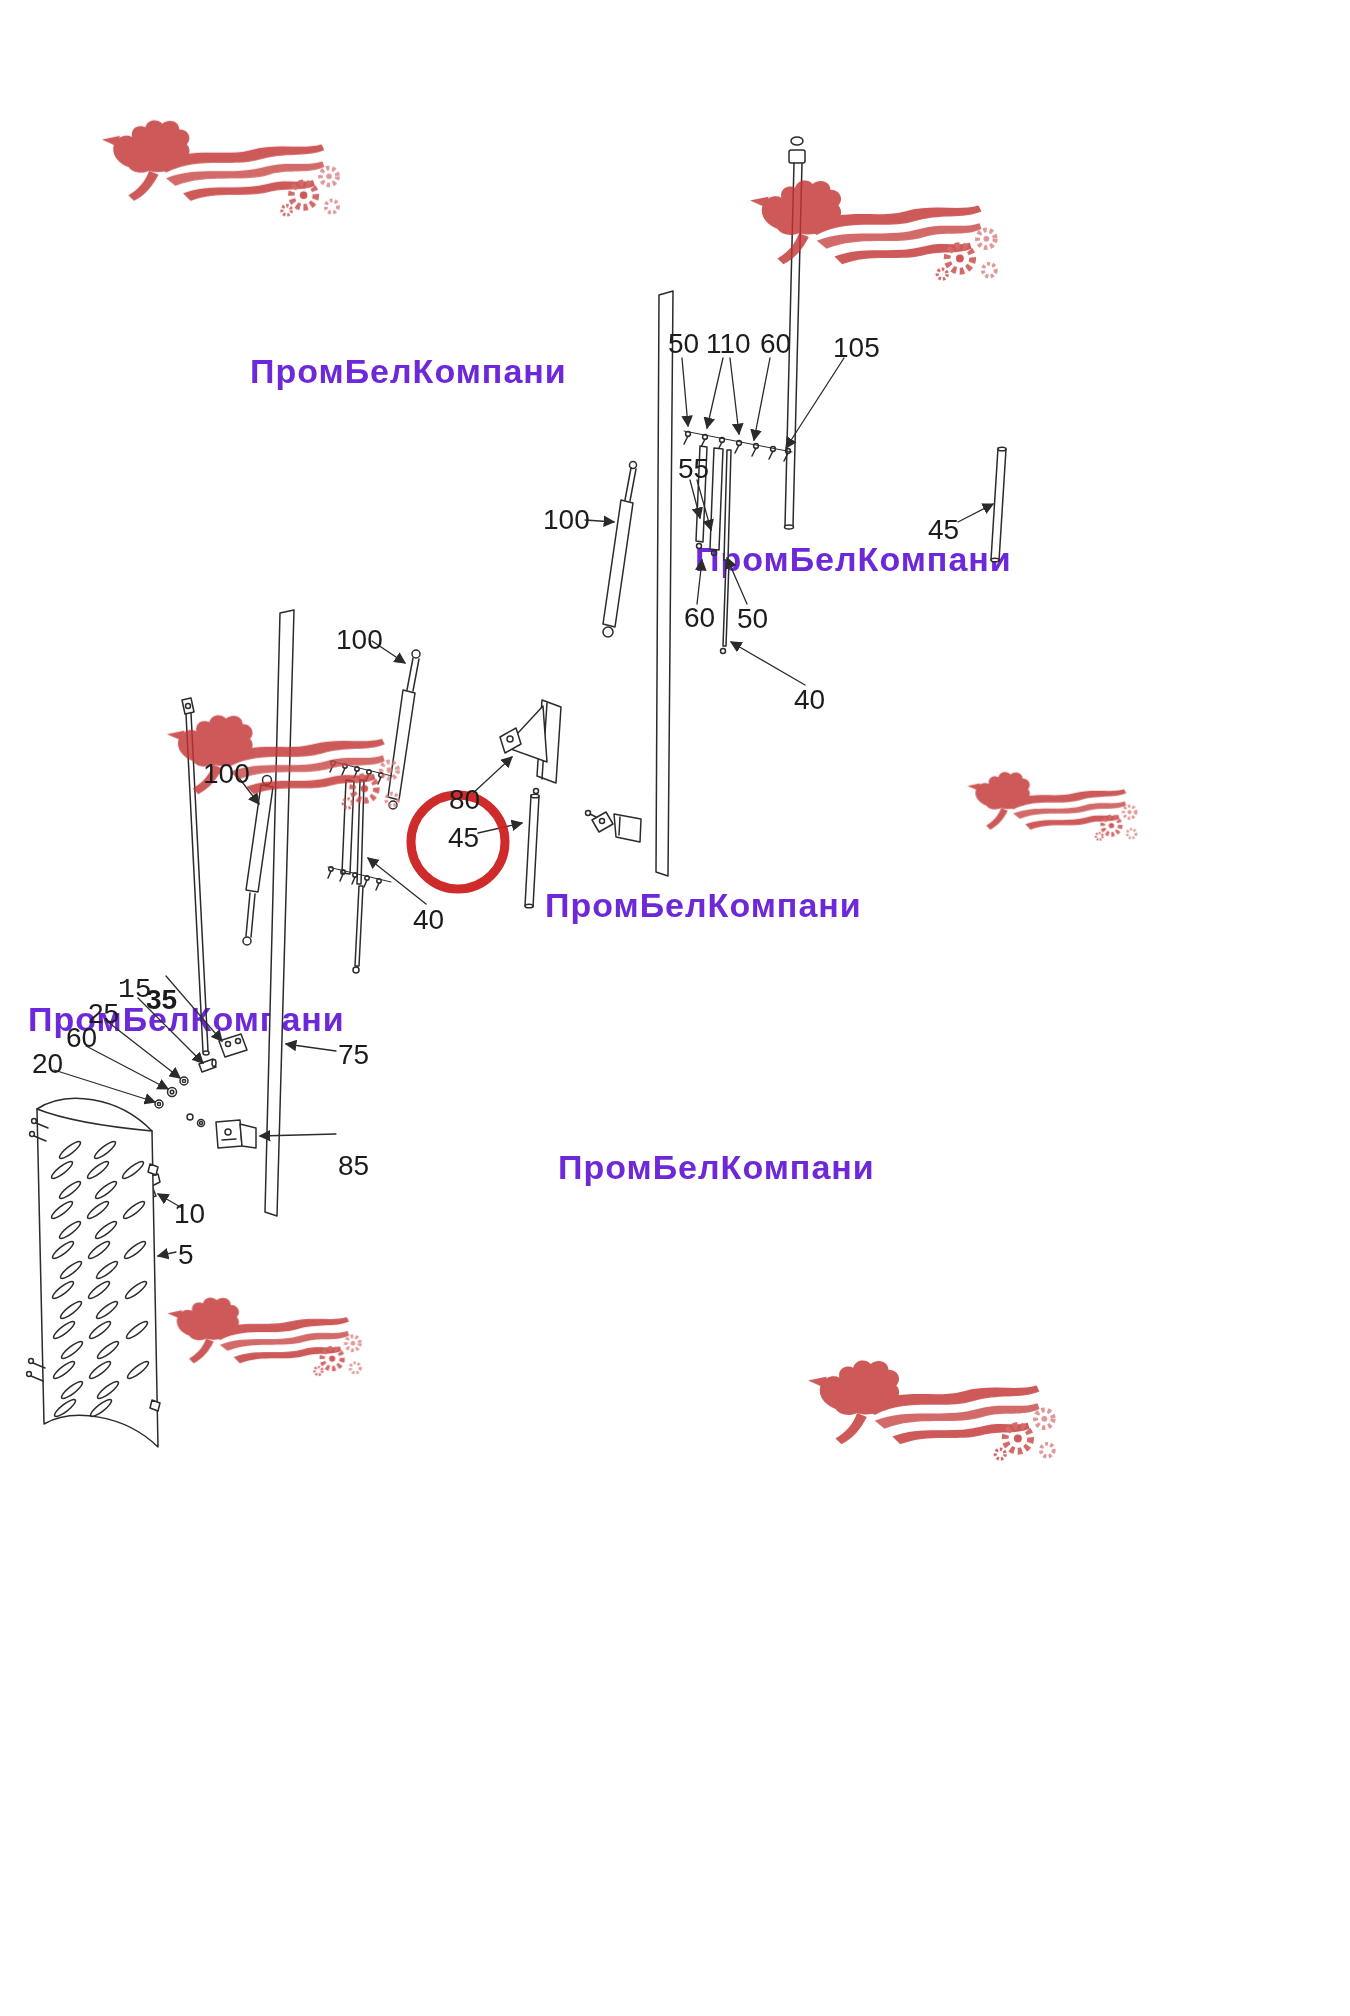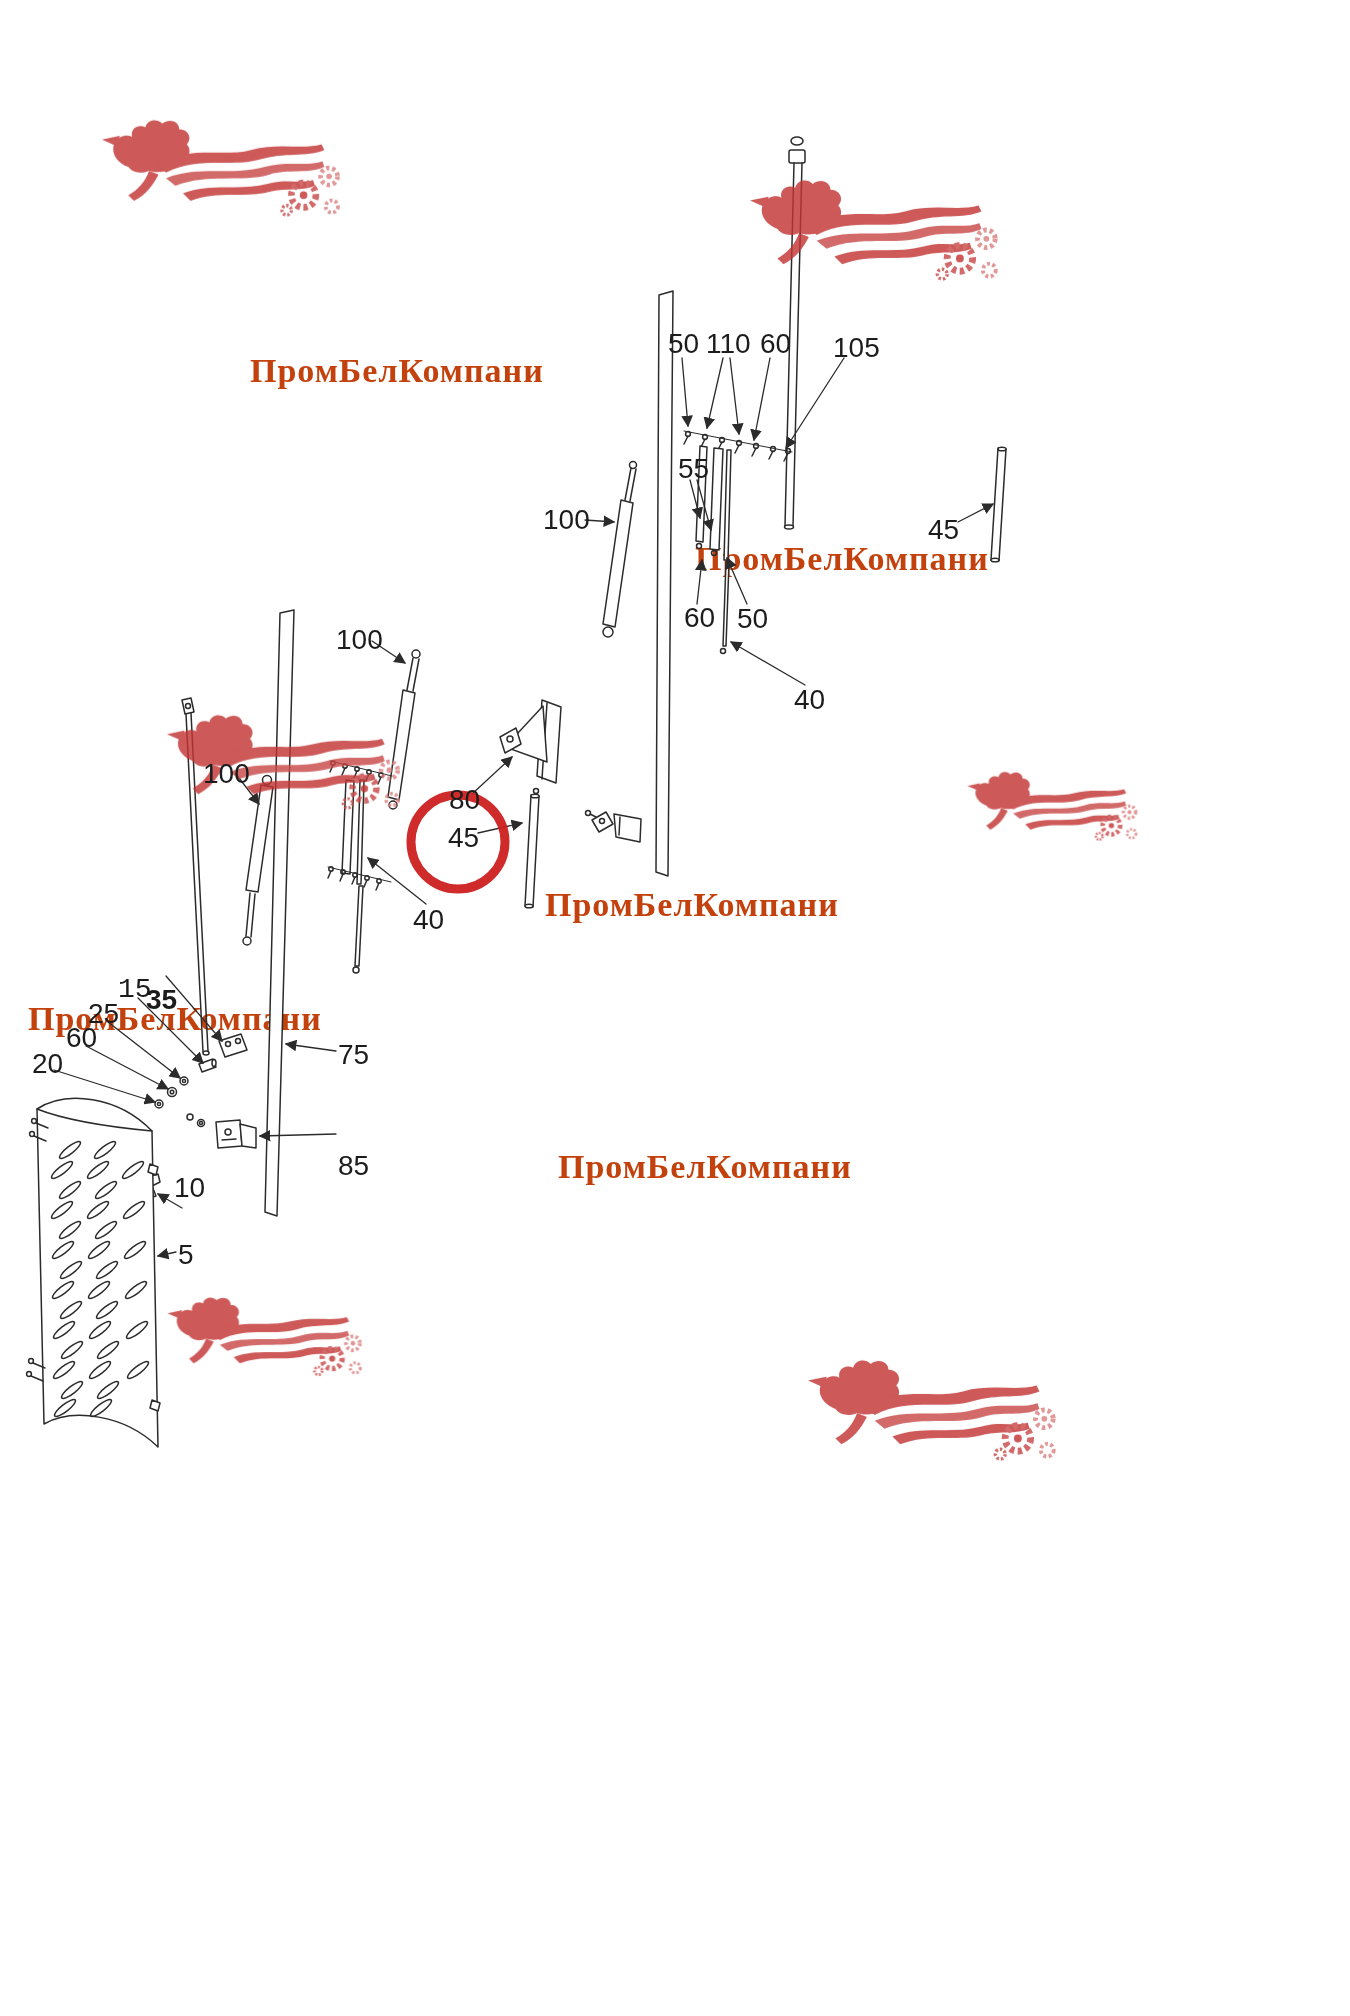--- a/index.html
+++ b/index.html
@@ -1,19 +1,19 @@
 <!DOCTYPE html>
 <html><head>
 <meta charset="utf-8">
 <style>
   html,body{margin:0;padding:0;background:#ffffff;}
   .stage{position:relative;width:1350px;height:2016px;background:#ffffff;overflow:hidden;
          font-family:"Liberation Sans",sans-serif;}
-  .wmtext{position:absolute;z-index:1;font-family:Liberation Serif, serif;font-weight:bold;
-          font-size:34px;letter-spacing:1px;color:#c2410c;white-space:nowrap;user-select:none;}
+  .wmtext{position:absolute;z-index:1;font-family:Liberation Sans, sans-serif;font-weight:bold;
+          font-size:34px;letter-spacing:1px;color:#6d28d9;white-space:nowrap;user-select:none;}
   svg.drawing{position:absolute;left:0;top:0;z-index:2;}
   .plabel{position:absolute;z-index:3;font-size:28px;color:#1c1c1c;line-height:1;white-space:nowrap;}
 </style>
 </head>
 <body>
 
 <div class="stage">
 
   <div class="wmtext" style="left:250px;top:352px;">ПромБелКомпани</div>
   <div class="wmtext" style="left:695px;top:540px;">ПромБелКомпани</div>
@@ -304,16 +304,16 @@
   <div class="plabel" style="left:449px;top:786px;">80</div>
   <div class="plabel" style="left:448px;top:824px;">45</div>
   <div class="plabel" style="left:413px;top:906px;">40</div>
   <div class="plabel" style="left:146px;top:986px;font-weight:bold;">35</div>
   <div class="plabel" style="left:118px;top:976px;font-family:Liberation Mono, monospace;">15</div>
   <div class="plabel" style="left:88px;top:1000px;">25</div>
   <div class="plabel" style="left:66px;top:1024px;">60</div>
   <div class="plabel" style="left:32px;top:1050px;">20</div>
   <div class="plabel" style="left:338px;top:1041px;">75</div>
   <div class="plabel" style="left:338px;top:1152px;">85</div>
-  <div class="plabel" style="left:174px;top:1174px;">10</div>
+  <div class="plabel" style="left:174px;top:1200px;">10</div>
   <div class="plabel" style="left:178px;top:1241px;">5</div>
 
 </div>
 
 </body></html>

